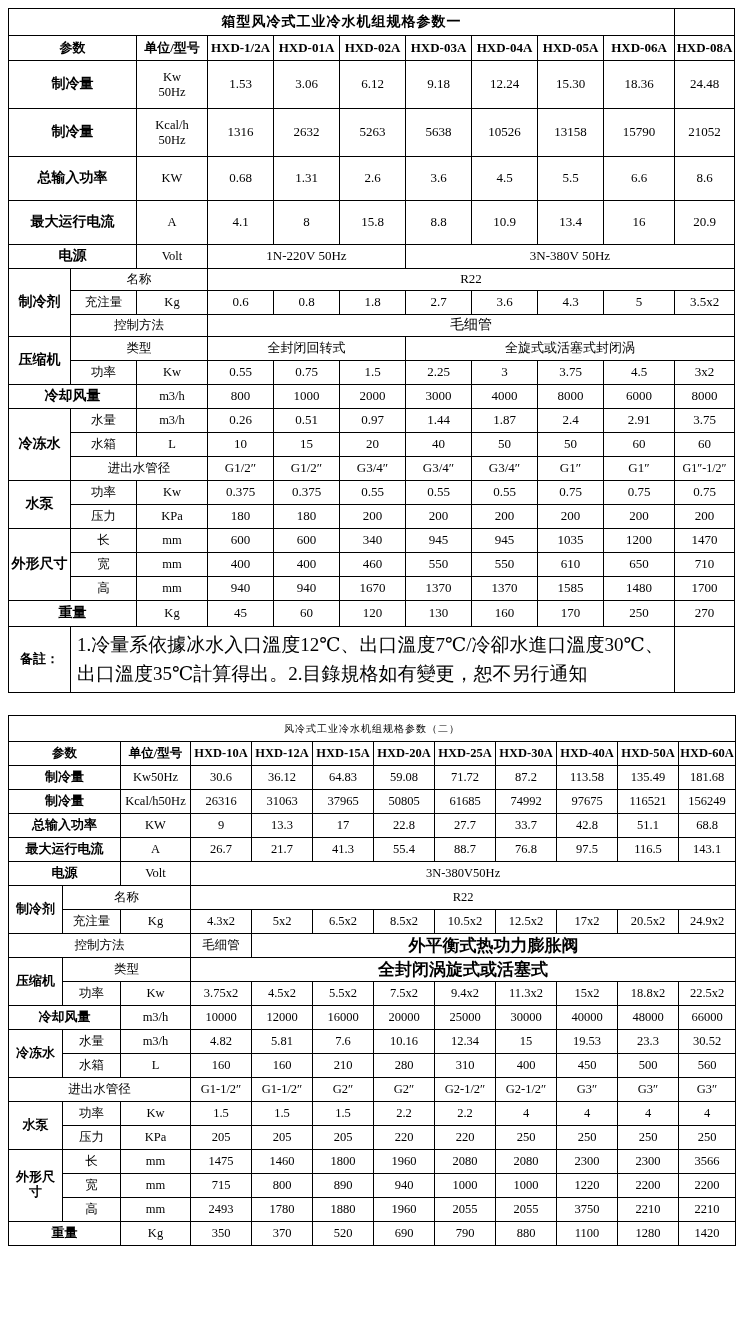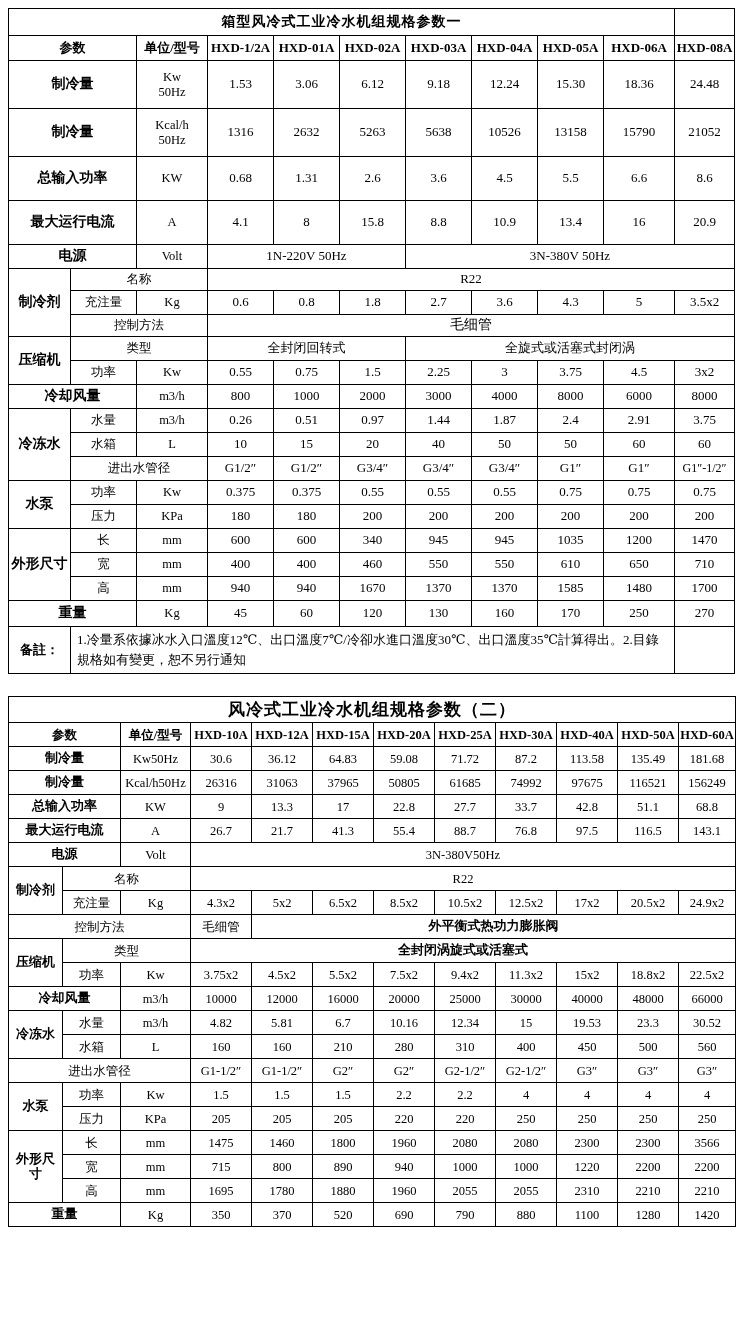--- a/index.html
+++ b/index.html
@@ -32,31 +32,31 @@
     letter-spacing:1px;
     height:24px;
   }
   .hdr{font-size:13px;font-weight:bold;height:22px;}
   .lbl{font-size:14px;font-weight:bold;}
   .lbl-sm{font-size:13px;font-weight:bold;}
   .unit{font-size:12.5px;}
   .val{font-size:13px;}
   .val-sm{font-size:12px;}
   .note{
-    font-size:13px;
+    font-size:19px;
     text-align:left;
     padding:3px 6px;
     line-height:1.55;
   }
   .spacer{height:22px;}
   .wide{font-size:14px;}
   .t2 td{font-size:12.5px;height:21px;}
   .t2 td.lbl{font-size:13px;font-weight:bold;}
-  .t2 td.lbl2{font-size:13px;font-weight:bold;}
-  .t2 .title{font-size:17px;font-weight:bold;height:23px;}
+  .t2 td.lbl2{font-size:17px;font-weight:bold;}
+  .t2 .title{font-size:10px;font-weight:normal;height:23px;}
   .t2 .hdr{font-size:12.5px;font-weight:bold;}
   .nowrap{white-space:nowrap;}
 </style>
 </head>
 <body>
 
 <div class="page">
 
   <table class="t1">
     <colgroup>
@@ -492,21 +492,21 @@
       <td>48000</td>
       <td>66000</td>
     </tr>
 
     <tr>
       <td class="lbl" rowspan="2">冷冻水</td>
       <td>水量</td>
       <td>m3/h</td>
       <td>4.82</td>
       <td>5.81</td>
-      <td>6.7</td>
+      <td>7.6</td>
       <td>10.16</td>
       <td>12.34</td>
       <td>15</td>
       <td>19.53</td>
       <td>23.3</td>
       <td>30.52</td>
     </tr>
     <tr>
       <td>水箱</td>
       <td>L</td>
@@ -585,27 +585,27 @@
       <td>940</td>
       <td>1000</td>
       <td>1000</td>
       <td>1220</td>
       <td>2200</td>
       <td>2200</td>
     </tr>
     <tr>
       <td>高</td>
       <td>mm</td>
-      <td>1695</td>
+      <td>2493</td>
       <td>1780</td>
       <td>1880</td>
       <td>1960</td>
       <td>2055</td>
       <td>2055</td>
-      <td>2310</td>
+      <td>3750</td>
       <td>2210</td>
       <td>2210</td>
     </tr>
 
     <tr style="height:24px">
       <td class="lbl" colspan="2">重量</td>
       <td>Kg</td>
       <td>350</td>
       <td>370</td>
       <td>520</td>

